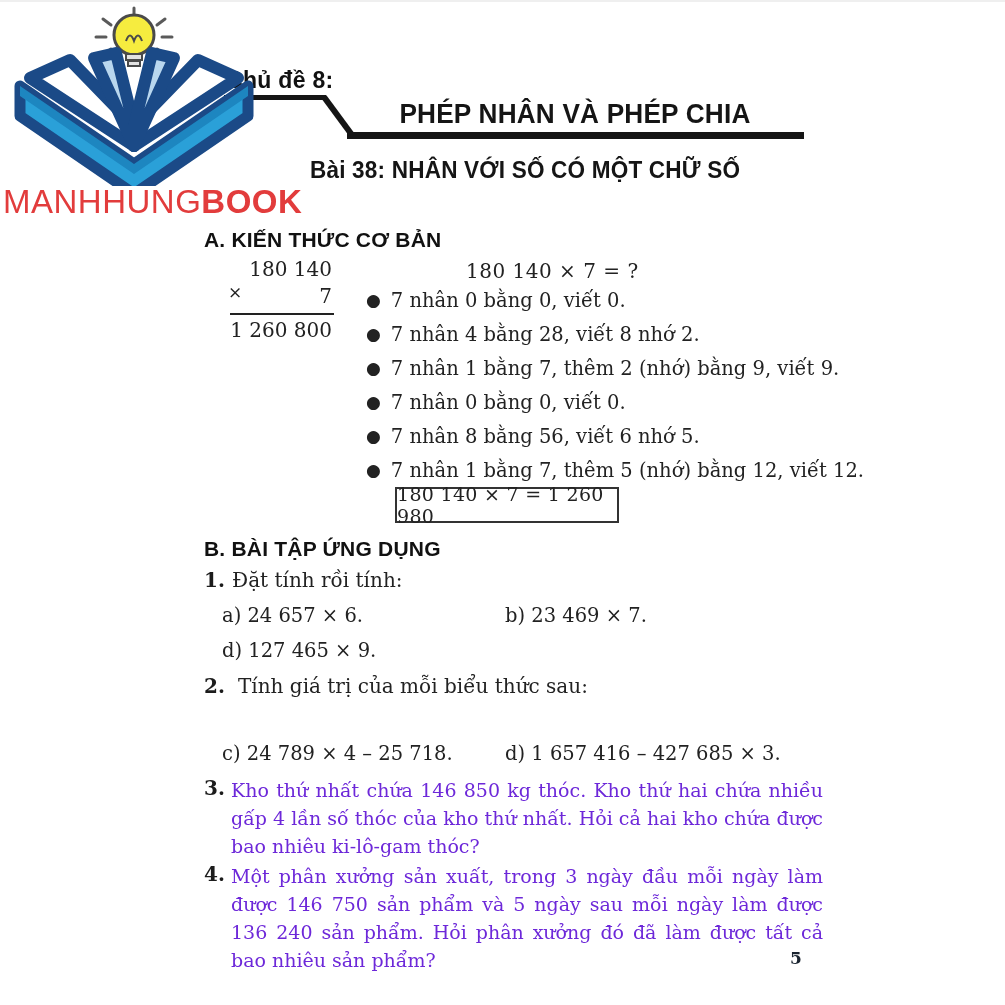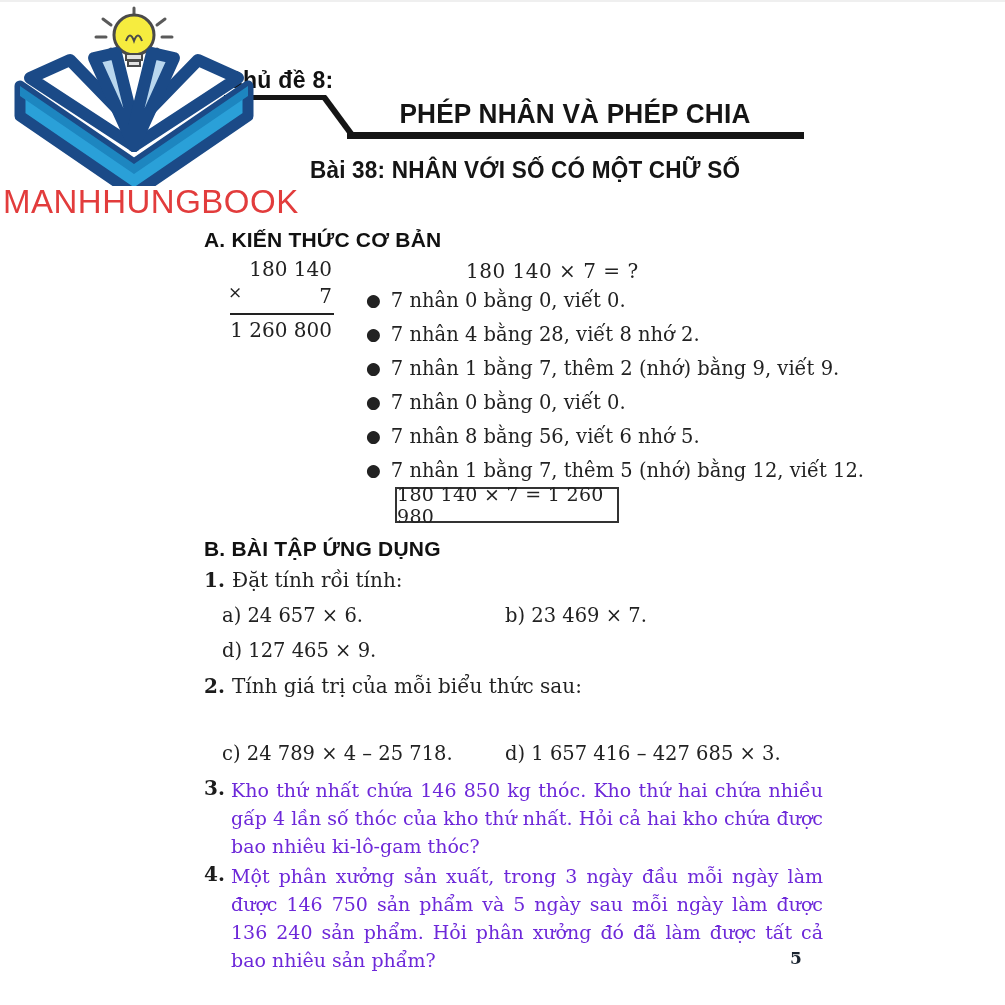--- a/index.html
+++ b/index.html
@@ -31,21 +31,21 @@
   }
 
   
   .logo { left:2px; top:4px; width:290px; height:218px; z-index:3; }
   .logo svg { position:absolute; left:4px; top:2px; }
   .brand {
     position:absolute; left:1px; top:179px; white-space:nowrap;
     font-family:"Liberation Sans", sans-serif; font-size:33px; color:#e23c3c;
   }
   .brand .reg { font-weight:500; letter-spacing:0.5px; }
-  .brand .bold { font-weight:400; letter-spacing:0.5px; }
+  .brand .bold { font-weight:700; letter-spacing:0.5px; }
 
   
   .sec-heading {
     font-family:"Liberation Sans", sans-serif; font-weight:bold; font-size:21px;
     color:#111; letter-spacing:0.2px;text-align:right;
   }
   .sec-a { left:204px; top:228px; }
   .sec-b { left:204px; top:537px; }
 
   
@@ -171,21 +171,21 @@
   <div class="abs ptext" style="left:232px; top:568px;">Đặt tính rồi tính:</div>
   <div class="abs parts-row" style="left:222px; top:604px;">
     <span class="col-a">a) 24 657 × 6.</span>
     <span class="col-b">b) 23 469 × 7.</span>
   </div>
   <div class="abs parts-row" style="left:222px; top:639px;">
     <span class="col-b">d) 127 465 × 9.</span>
   </div>
 
   <div class="abs pnum" style="left:204px; top:674px;">2.</div>
-  <div class="abs ptext" style="left:232px; top:674px;">Tính giá trị của mỗi biểu thức sau:</div>
+  <div class="abs ptext" style="left:238px; top:674px;">Tính giá trị của mỗi biểu thức sau:</div>
   <div class="abs parts-row" style="left:222px; top:742px;">
     <span class="col-a">c) 24 789 × 4 – 25 718.</span>
     <span class="col-b">d) 1 657 416 – 427 685 × 3.</span>
   </div>
 
   <div class="abs pnum" style="left:204px; top:776px;">3.</div>
   <div class="abs para" style="left:231px; top:776px;">Kho thứ nhất chứa 146 850 kg thóc. Kho thứ hai chứa nhiều gấp 4 lần số thóc của kho thứ nhất. Hỏi cả hai kho chứa được bao nhiêu ki-lô-gam thóc?</div>
 
   <div class="abs pnum" style="left:204px; top:862px;">4.</div>
   <div class="abs para" style="left:231px; top:862px;">Một phân xưởng sản xuất, trong 3 ngày đầu mỗi ngày làm được 146 750 sản phẩm và 5 ngày sau mỗi ngày làm được 136 240 sản phẩm. Hỏi phân xưởng đó đã làm được tất cả bao nhiêu sản phẩm?</div>

